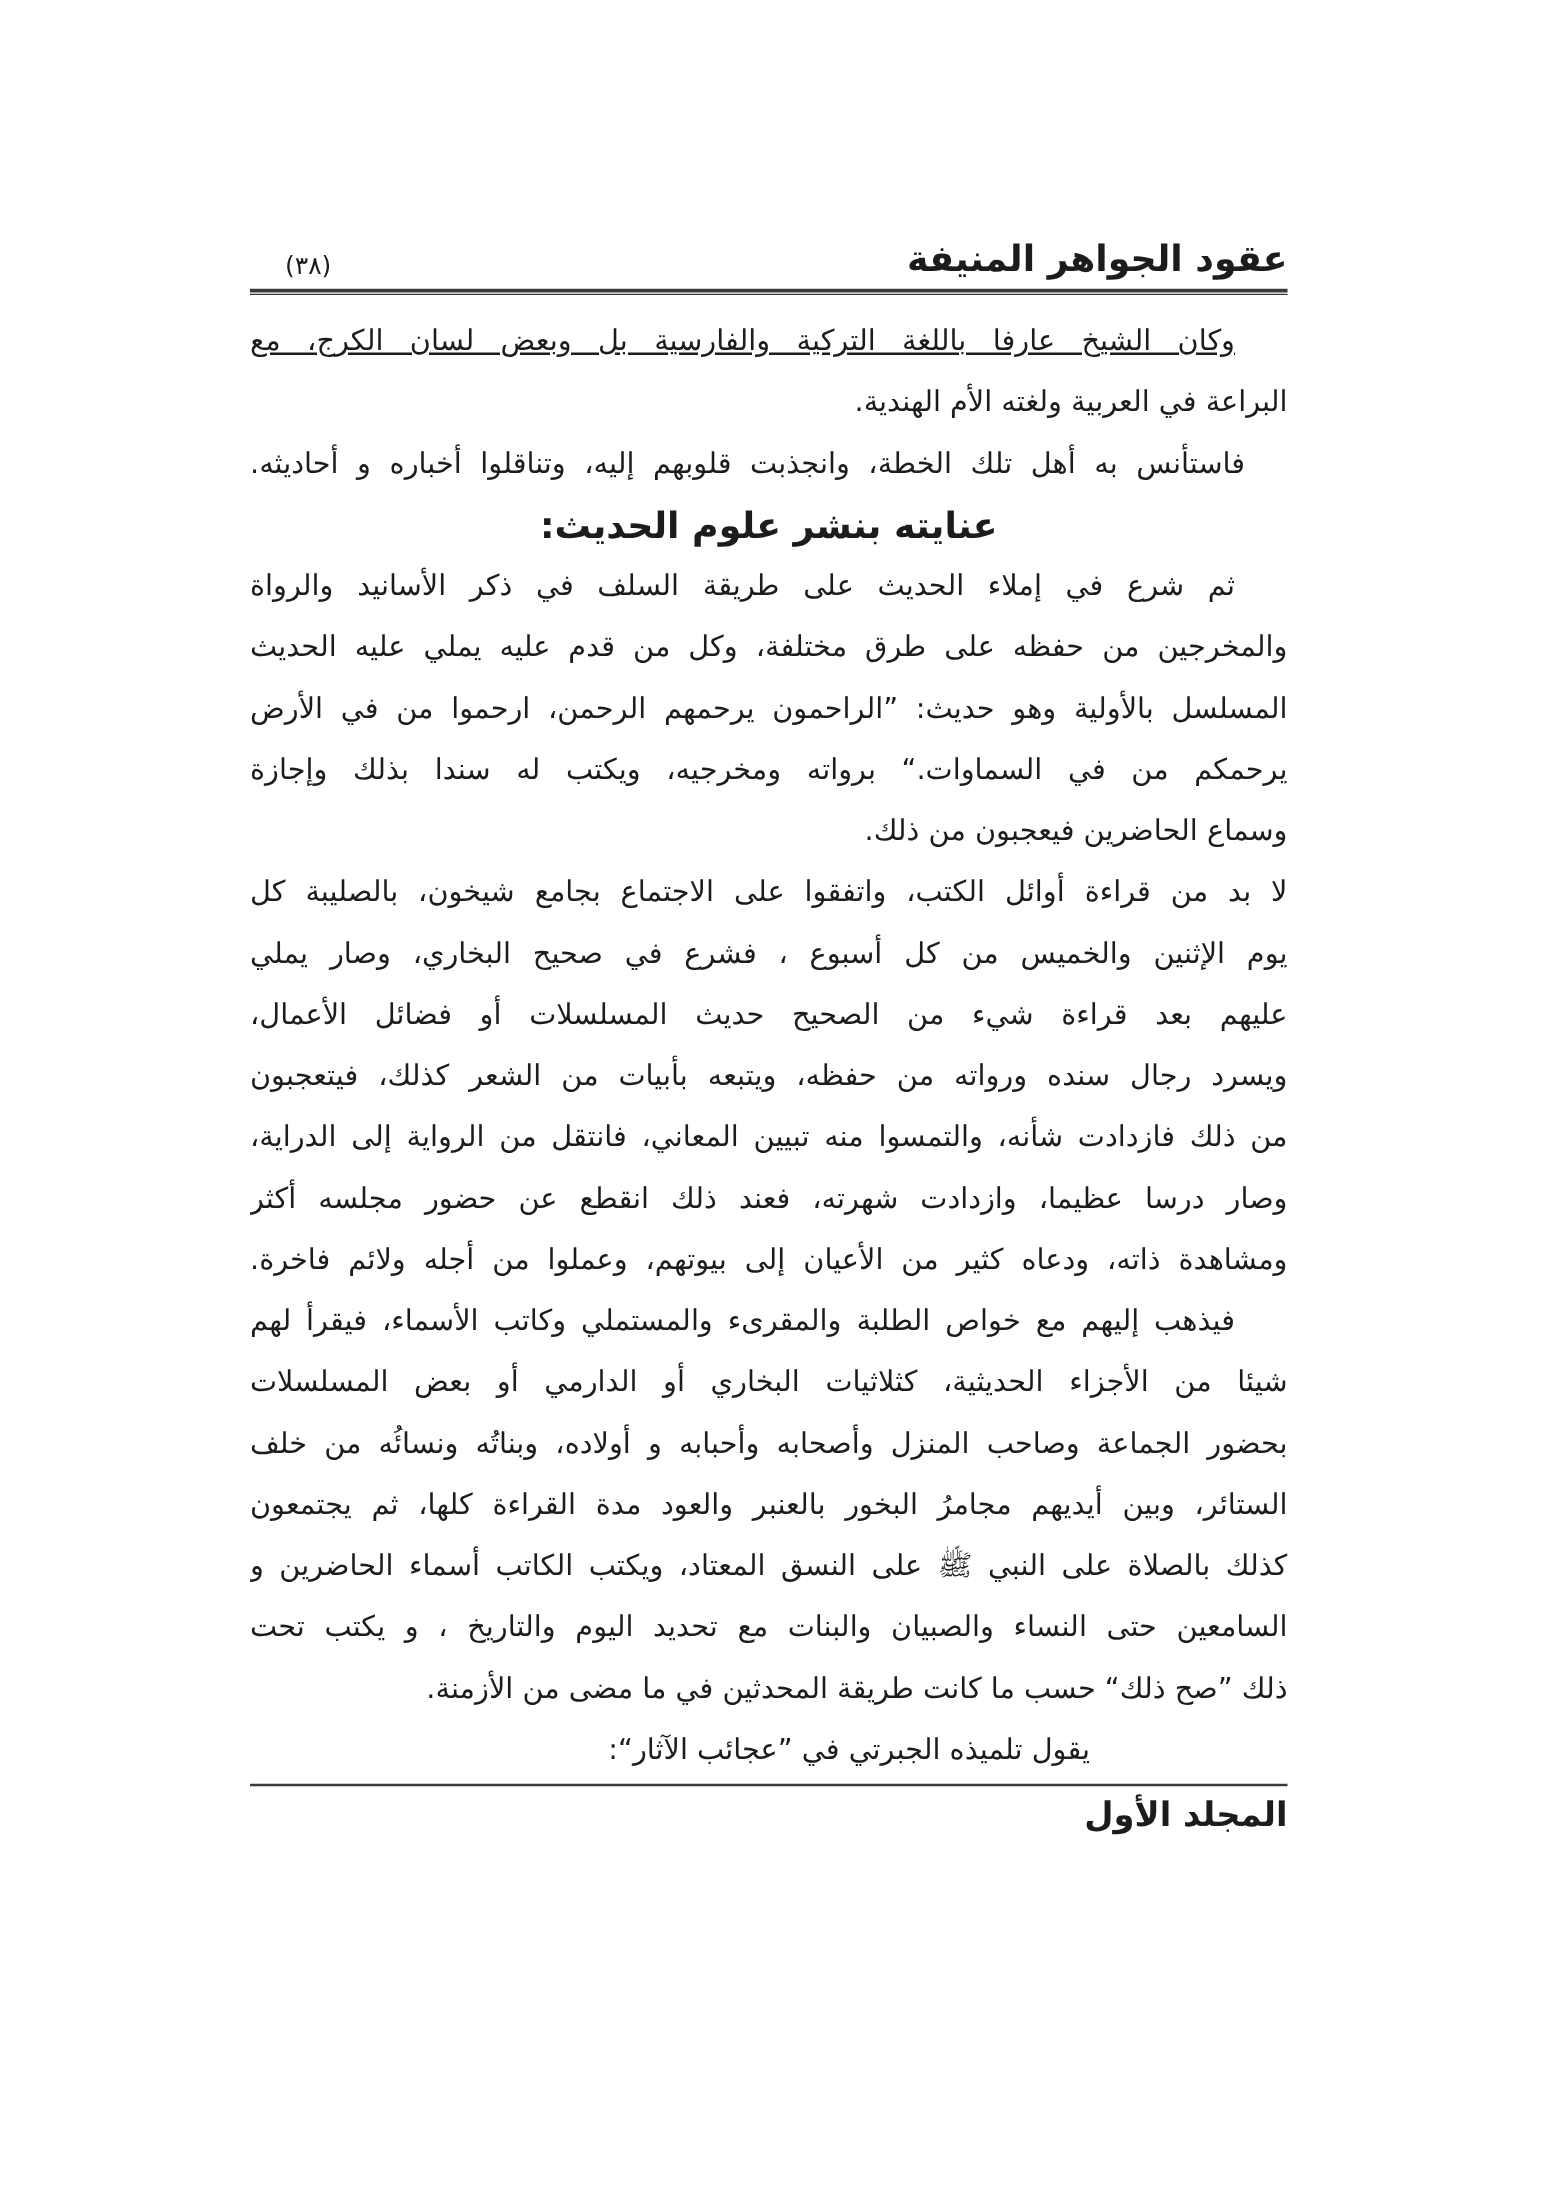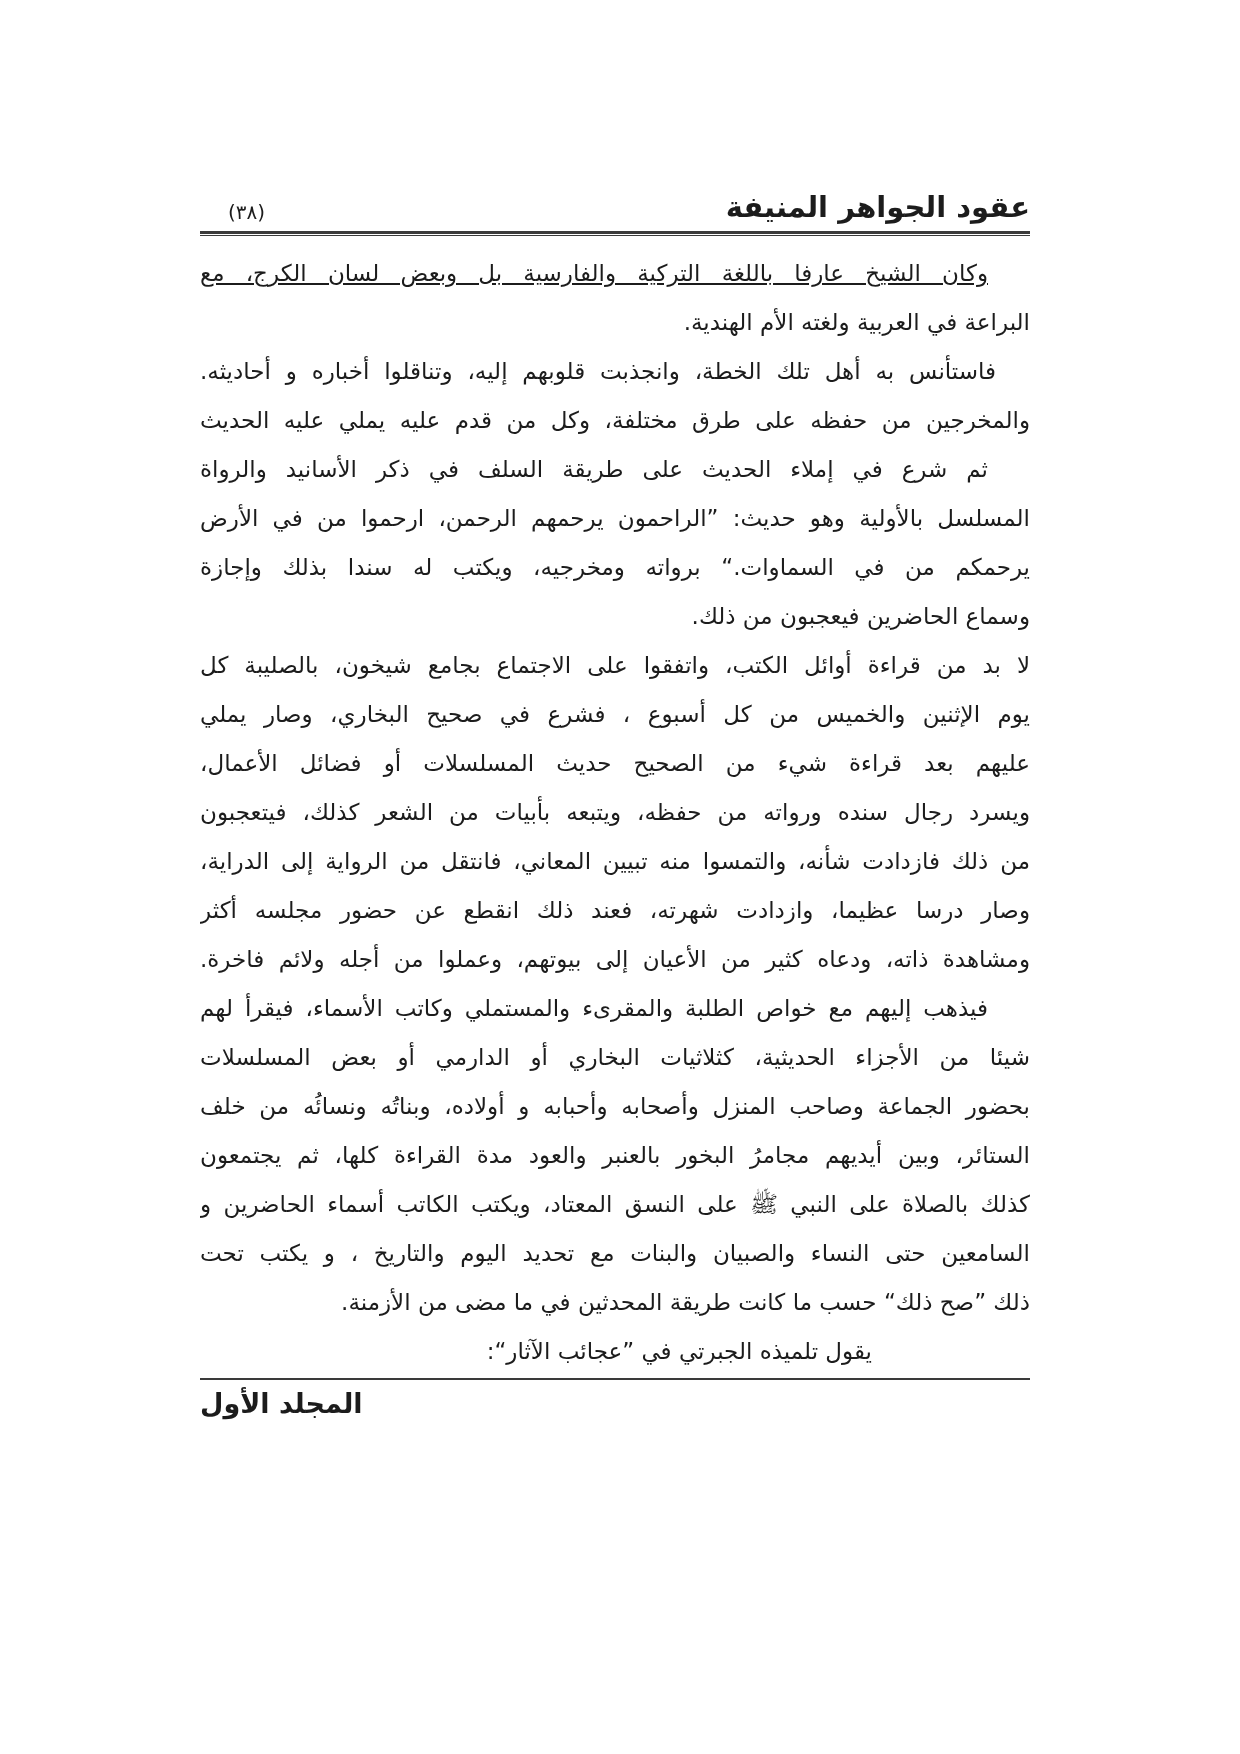--- a/index.html
+++ b/index.html
@@ -69,21 +69,21 @@
     white-space: nowrap;
   }
   
   .footer-rule {
     margin-top: 2px;
     border-top: 2px solid #3a3a3a;
     height: 0;
   }
   .footer-volume {
     margin-top: 8px;
-    text-align: left;
+    text-align: right;
     font-weight: bold;
     font-size: 27px;
   }
 </style>
 </head>
 <body>
 
 <div class="page">
   <div class="content">
 
@@ -92,22 +92,23 @@
       <span class="page-number">(٣٨)</span>
     </div>
 
     <div class="header-rule"></div>
 
     <div class="body-text">
 
     <div class="line justify" style="padding-right: 42px; text-decoration: underline;">وكان الشيخ عارفا باللغة التركية والفارسية بل وبعض لسان الكرج، مع</div>
         <div class="line right">البراعة في العربية ولغته الأم الهندية.</div>
         <div class="line justify" style="padding-right: 34px;">فاستأنس به أهل تلك الخطة، وانجذبت قلوبهم إليه، وتناقلوا أخباره و أحاديثه.</div>
+        <div class="line heading">عنايته بنشر علوم الحديث:</div>
+        <div class="line justify" style="padding-right: 42px;">ثم شرع في إملاء الحديث على طريقة السلف في ذكر الأسانيد والرواة</div>
         <div class="line justify">والمخرجين من حفظه على طرق مختلفة، وكل من قدم عليه يملي عليه الحديث</div>
-        <div class="line justify" style="padding-right: 42px;">ثم شرع في إملاء الحديث على طريقة السلف في ذكر الأسانيد والرواة</div>
         <div class="line justify">المسلسل بالأولية وهو حديث: ”الراحمون يرحمهم الرحمن، ارحموا من في الأرض</div>
         <div class="line justify">يرحمكم من في السماوات.“ برواته ومخرجيه، ويكتب له سندا بذلك وإجازة</div>
         <div class="line right">وسماع الحاضرين فيعجبون من ذلك.</div>
         <div class="line justify">لا بد من قراءة أوائل الكتب، واتفقوا على الاجتماع بجامع شيخون، بالصليبة كل</div>
         <div class="line justify">يوم الإثنين والخميس من كل أسبوع ، فشرع في صحيح البخاري، وصار يملي</div>
         <div class="line justify">عليهم بعد قراءة شيء من الصحيح حديث المسلسلات أو فضائل الأعمال،</div>
         <div class="line justify">ويسرد رجال سنده ورواته من حفظه، ويتبعه بأبيات من الشعر كذلك، فيتعجبون</div>
         <div class="line justify">من ذلك فازدادت شأنه، والتمسوا منه تبيين المعاني، فانتقل من الرواية إلى الدراية،</div>
         <div class="line justify">وصار درسا عظيما، وازدادت شهرته، فعند ذلك انقطع عن حضور مجلسه أكثر</div>
         <div class="line justify">ومشاهدة ذاته، ودعاه كثير من الأعيان إلى بيوتهم، وعملوا من أجله ولائم فاخرة.</div>

